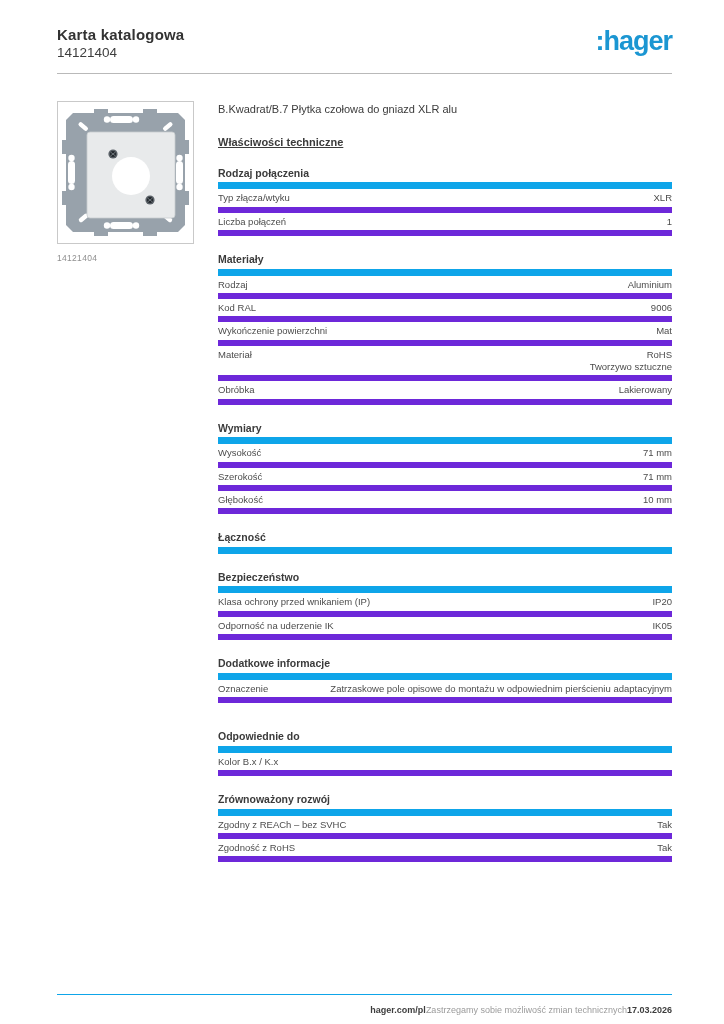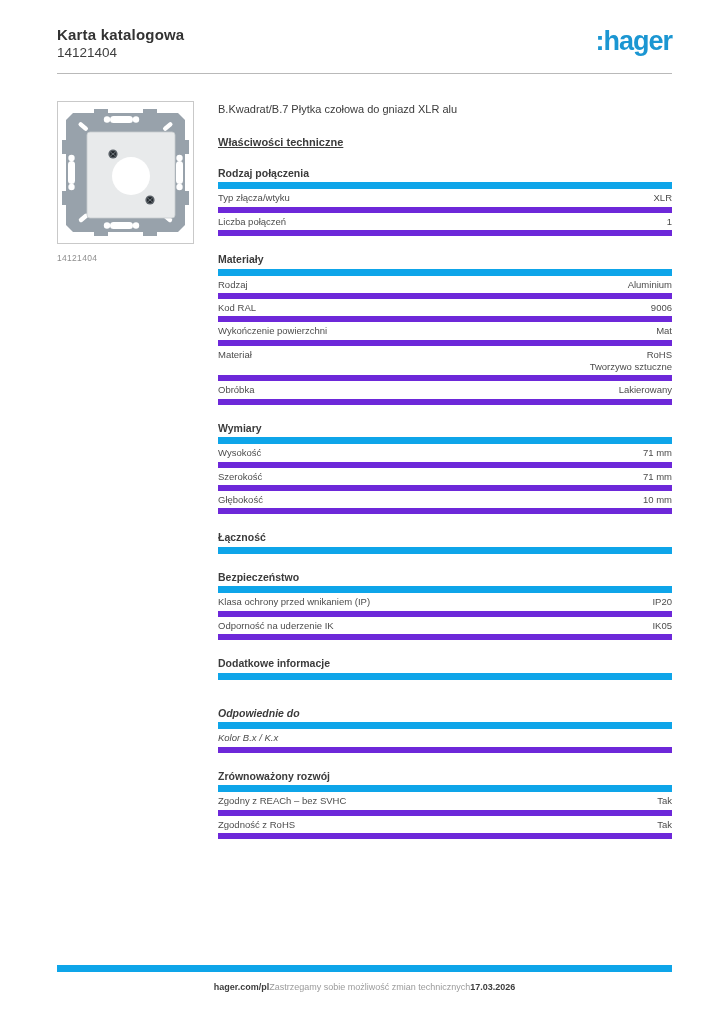--- a/index.html
+++ b/index.html
@@ -26,32 +26,32 @@
   .product-figure{width:135px;height:141px;border:1px solid #c9c9c9;margin:0;background:#fff;box-sizing:content-box;}
   .product-figure svg{display:block;width:135px;height:141px;}
   .product-caption{font-size:8.5px;color:#8f8f8f;margin-top:9px;letter-spacing:.3px;}
 
   .content{margin-left:24px;width:454px;}
   .product-title{font-size:11px;font-weight:normal;color:#3b3b3b;margin:2px 0 0 0;line-height:1.2;}
   .properties-heading{font-size:11px;font-weight:bold;color:#3b3b3b;margin:20px 0 0 0;line-height:1.2;text-decoration:underline;}
 
   
   .section{margin-top:17px;}
-  .section.extra-gap{margin-top:27px;font-style:italic;}
+  .section.extra-gap{margin-top:27px;}
   .section-title{font-size:10.5px;font-weight:bold;color:#3b3b3b;margin:0;padding-bottom:3px;border-bottom:7px solid #0ea5e9;line-height:1.2;}
   .spec-row{display:flex;justify-content:space-between;align-items:flex-start;font-size:9.5px;color:#4c4c4c;padding:3px 0 2px 0;border-bottom:6px solid #6d28d9;line-height:1.3;}
   .spec-label{white-space:nowrap;}
   .spec-value{text-align:right;margin-left:12px;}
   .spec-row.wide .spec-value{max-width:345px;}
 
   
   .doc-footer{
-    position:absolute;left:57px;right:52px;bottom:32px;
-    border-top:7px solid #0ea5e9;padding-top:10px;
-    display:flex;justify-content:center;align-items:baseline;
+    position:absolute;left:57px;right:52px;bottom:9px;
+    border-top:1px solid #0ea5e9;padding-top:10px;
+    display:flex;justify-content:flex-end;align-items:baseline;
     font-size:9px;
   }
   .footer-website,.footer-date{font-weight:bold;color:#3d3d3d;}
   .footer-disclaimer{color:#9b9b9b;}
 </style>
 </head>
 <body>
 
 <div class="page">
 
@@ -187,20 +187,24 @@
               <span class="spec-label">Klasa ochrony przed wnikaniem (IP)</span>
               <span class="spec-value">IP20</span>
             </div>
             <div class="spec-row">
               <span class="spec-label">Odporność na uderzenie IK</span>
               <span class="spec-value">IK05</span>
             </div>
           </div>
           <div class="section">
             <h3 class="section-title">Dodatkowe informacje</h3>
+            <div class="spec-row wide">
+              <span class="spec-label">Oznaczenie</span>
+              <span class="spec-value">Zatrzaskowe pole opisowe do montażu w odpowiednim pierścieniu adaptacyjnym</span>
+            </div>
           </div>
           <div class="section extra-gap">
             <h3 class="section-title">Odpowiednie do</h3>
             <div class="spec-row">
               <span class="spec-label">Kolor B.x / K.x</span>
               <span class="spec-value"></span>
             </div>
           </div>
           <div class="section">
             <h3 class="section-title">Zrównoważony rozwój</h3>

